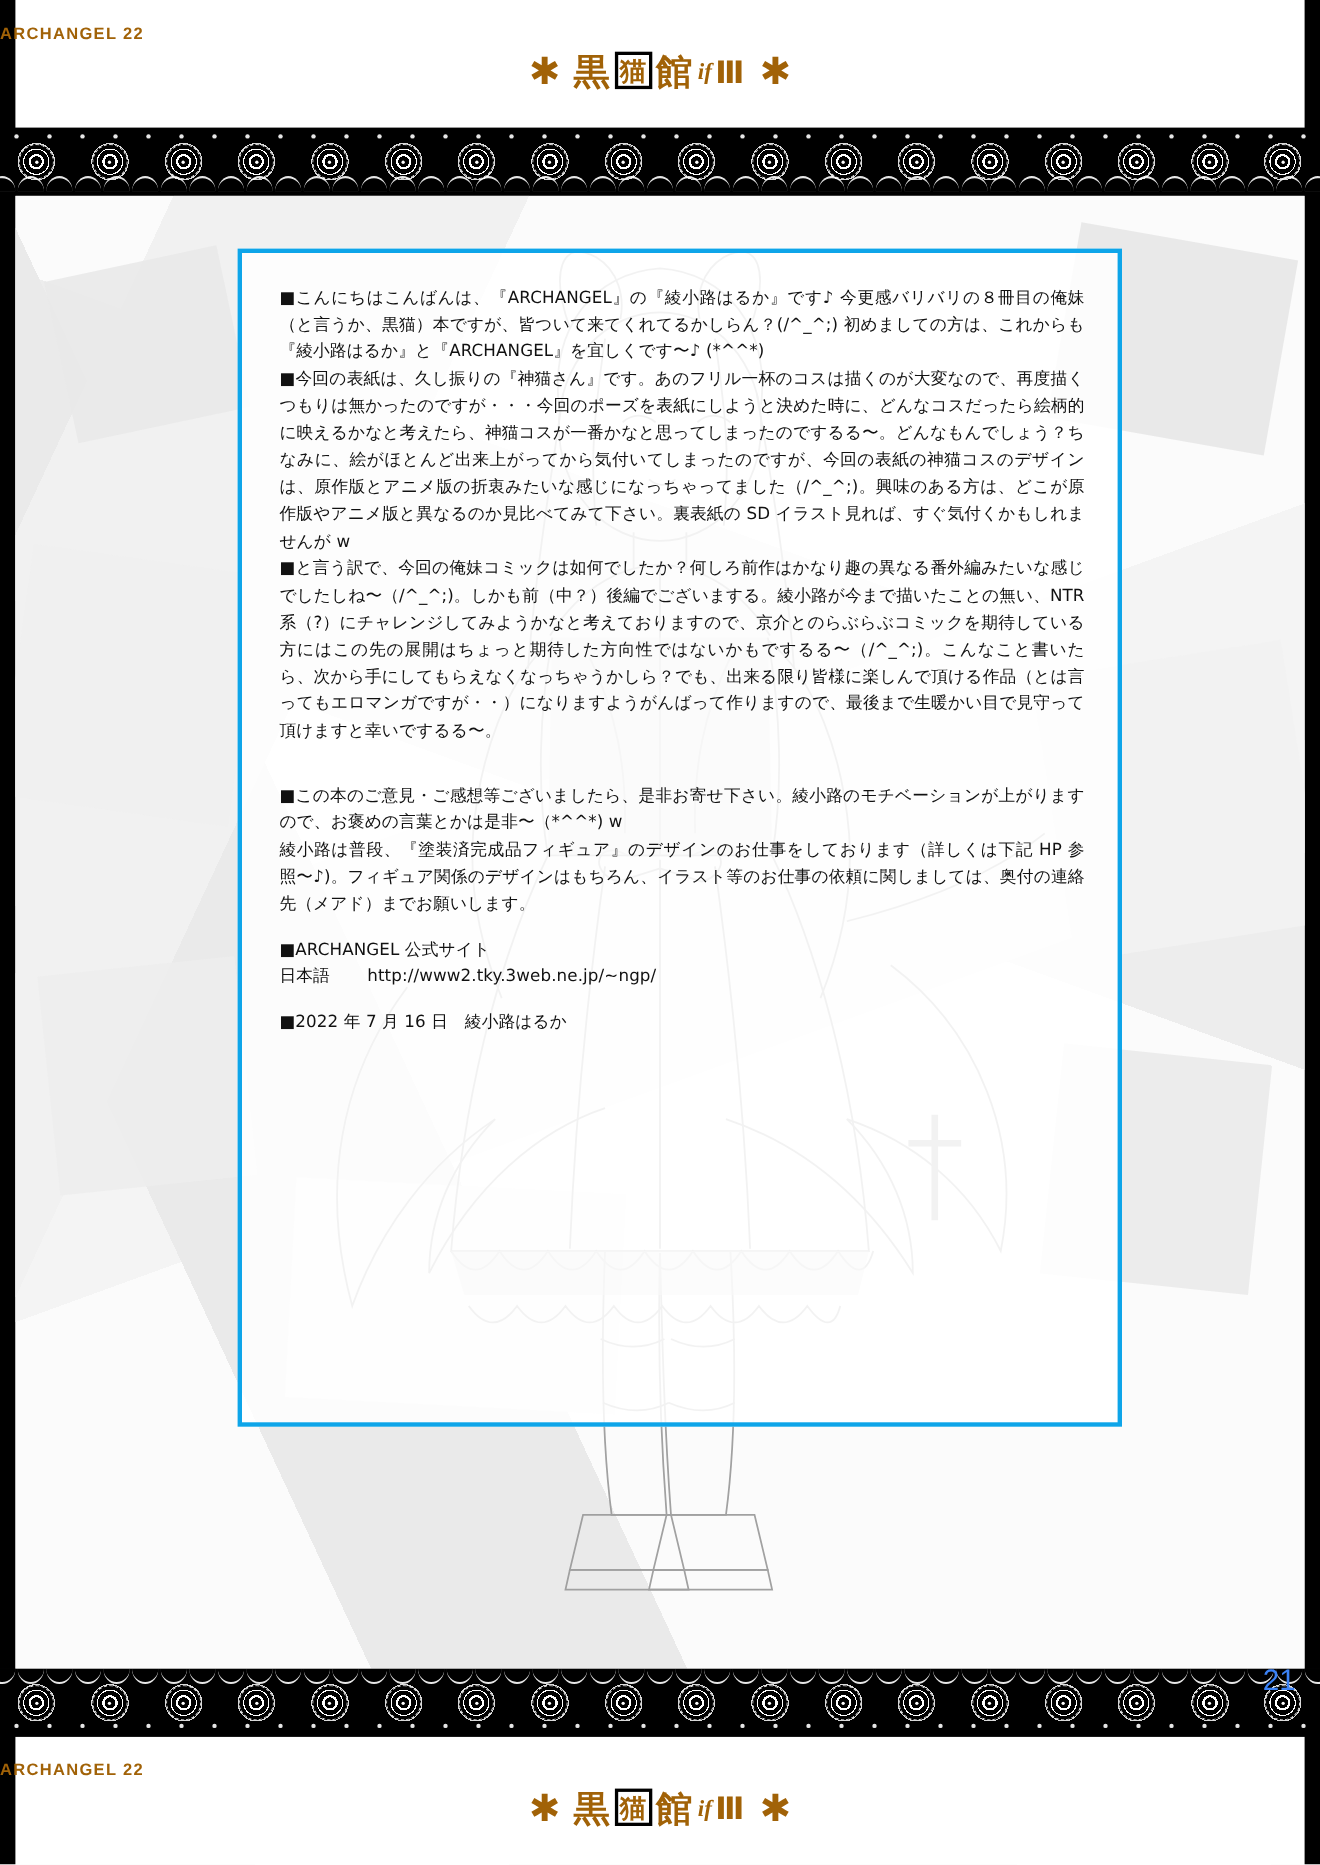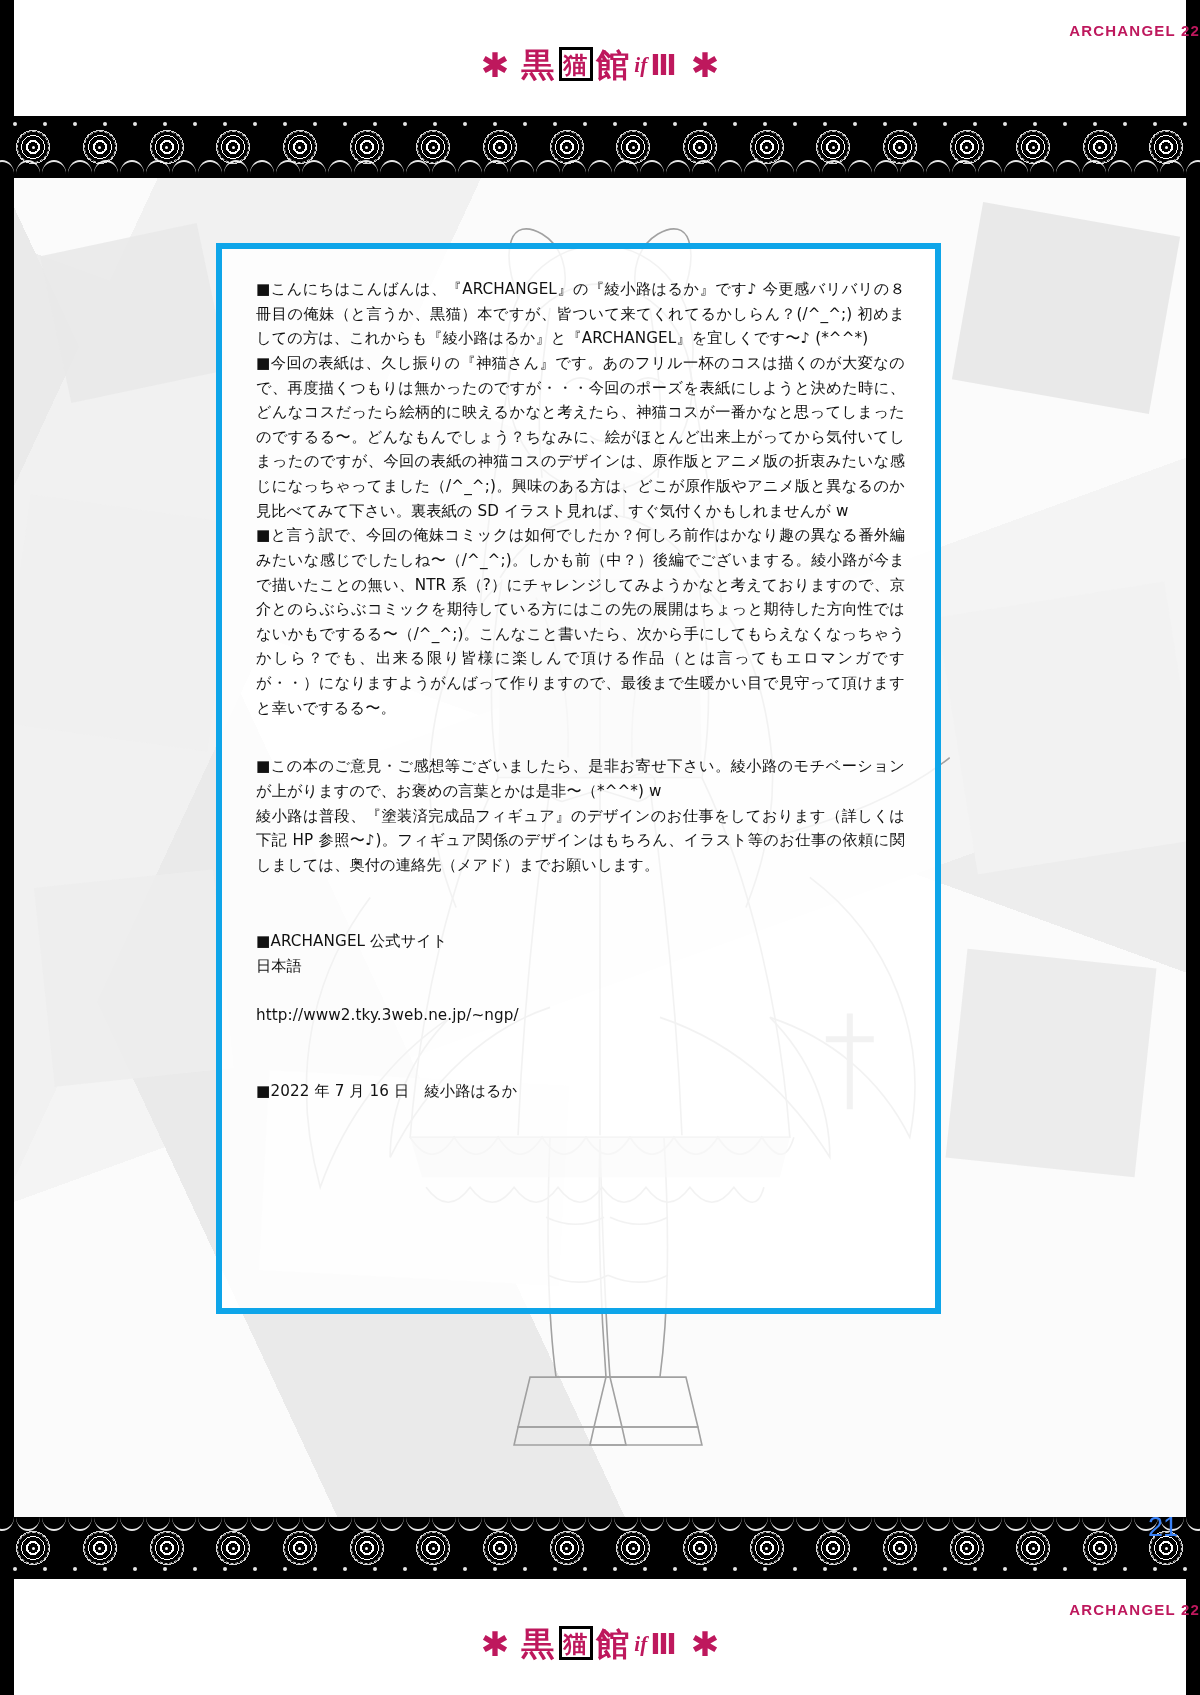--- a/index.html
+++ b/index.html
@@ -29,22 +29,22 @@
     background: #000;
   }
   .side-bar.left { left: 0; }
   .side-bar.right { right: 0; }
 
   
   .logo-block {
     position: absolute;
     left: 0;
     right: 0;
-    text-align: right;
-    color: #be185d;
+    text-align: left;
+    color: #a16207;
   }
   .logo-block.top { top: 22px; }
   .logo-block.bottom { bottom: 28px; }
 
   .logo-series {
     font-family: "Liberation Sans", sans-serif;
     font-weight: bold;
     font-size: 15px;
     letter-spacing: 1.2px;
   }
@@ -205,48 +205,46 @@
     height: 100%;
     transform: translateX(-50%);
     opacity: .92;
   }
   .figure svg { width: 100%; height: 100%; }
 
   
   .panel {
     position: absolute;
     left: 216px;
-    top: 243px;
-    width: 725px;
+    top: 226px;
+    width: 804px;
     height: 1071px;
     background: rgba(255,255,255,.86);
-    border: 6px solid #0ea5e9;
+    border: 4px solid #0ea5e9;
     padding: 28px 30px 0 34px;
   }
   .panel p {
     margin: 0;
     font-size: 15.2px;
     line-height: 1.62;
     color: #111;
     text-align: justify;
     font-family: "DejaVu Sans", "Liberation Sans", sans-serif;
     letter-spacing: .1px;
   }
   .panel p + p { margin-top: 0; }
   .gap { height: 17px; }
 
   .links-block p,
   .date-block p {
     text-align: left;
-    margin-top: 35px;
   }
   .link-row {
     display: flex;
-    gap: 24px;
-    flex-direction: column;
+    gap: 34px;
   }
   .link-label { white-space: nowrap; }
   .link-url { white-space: nowrap; }
 
   
   .page-number {
     position: absolute;
     right: 22px;
     bottom: 152px;
     font-family: "Liberation Sans", sans-serif;

